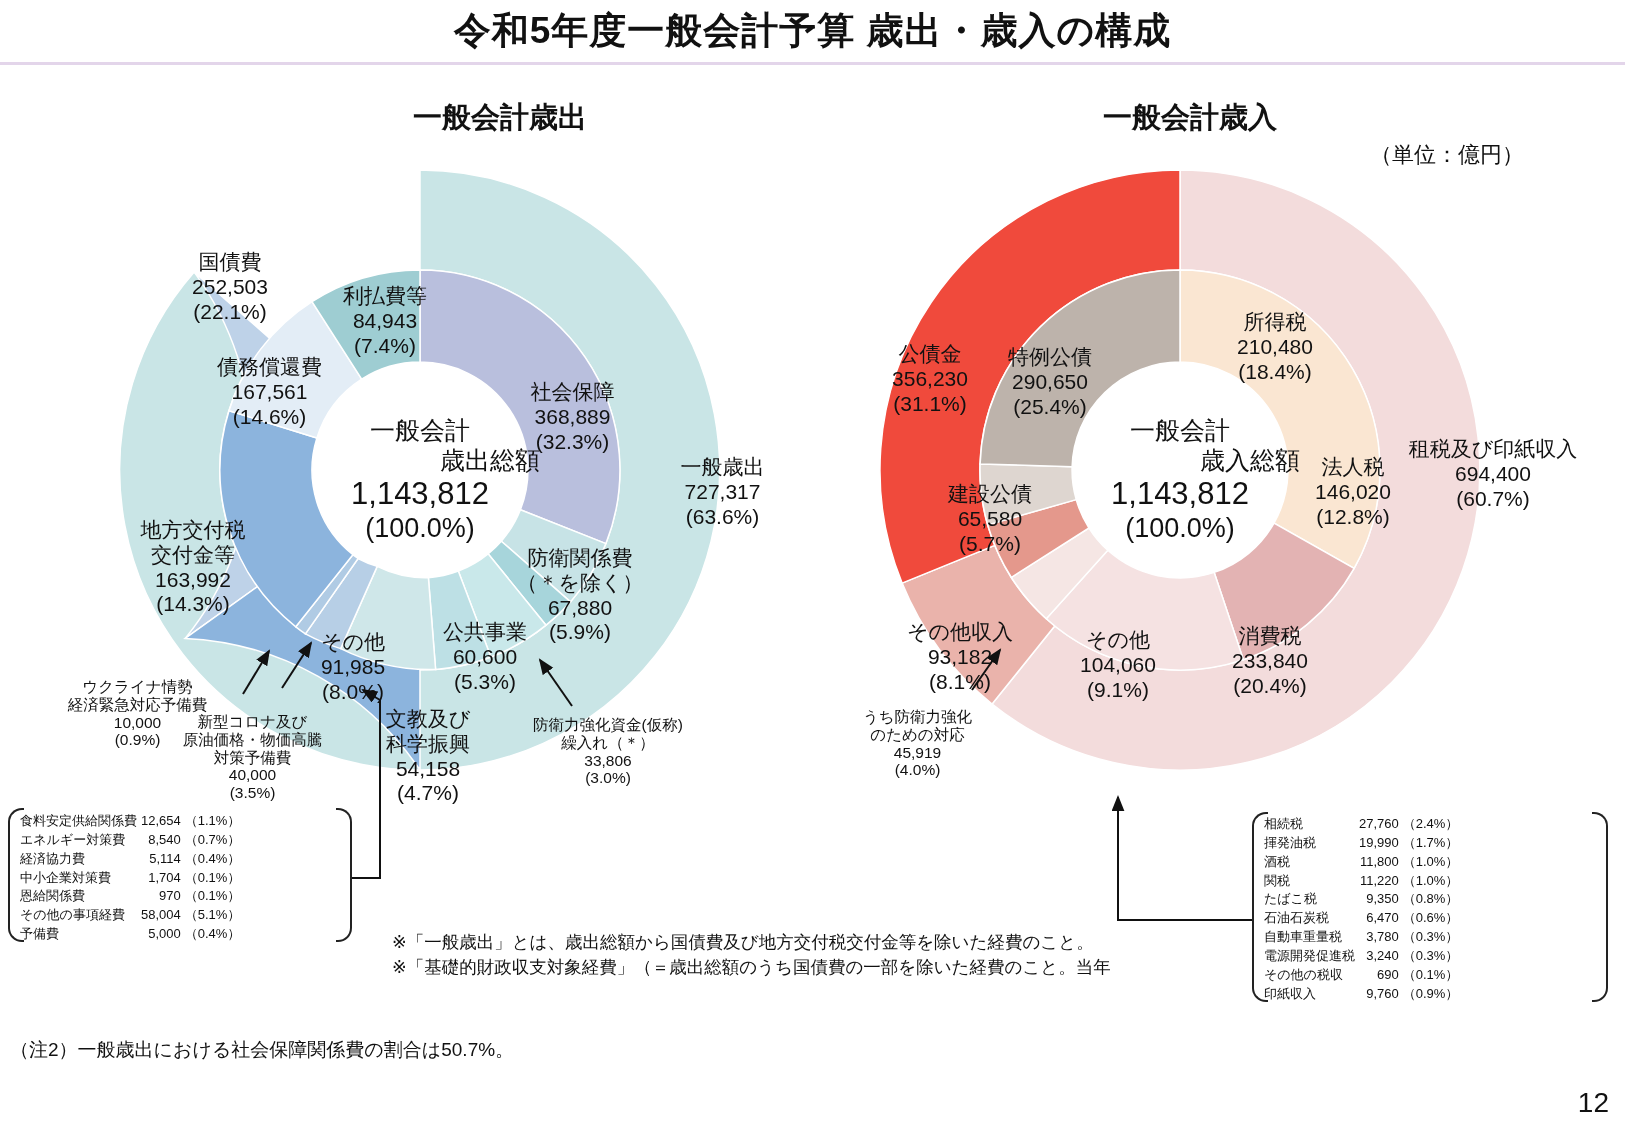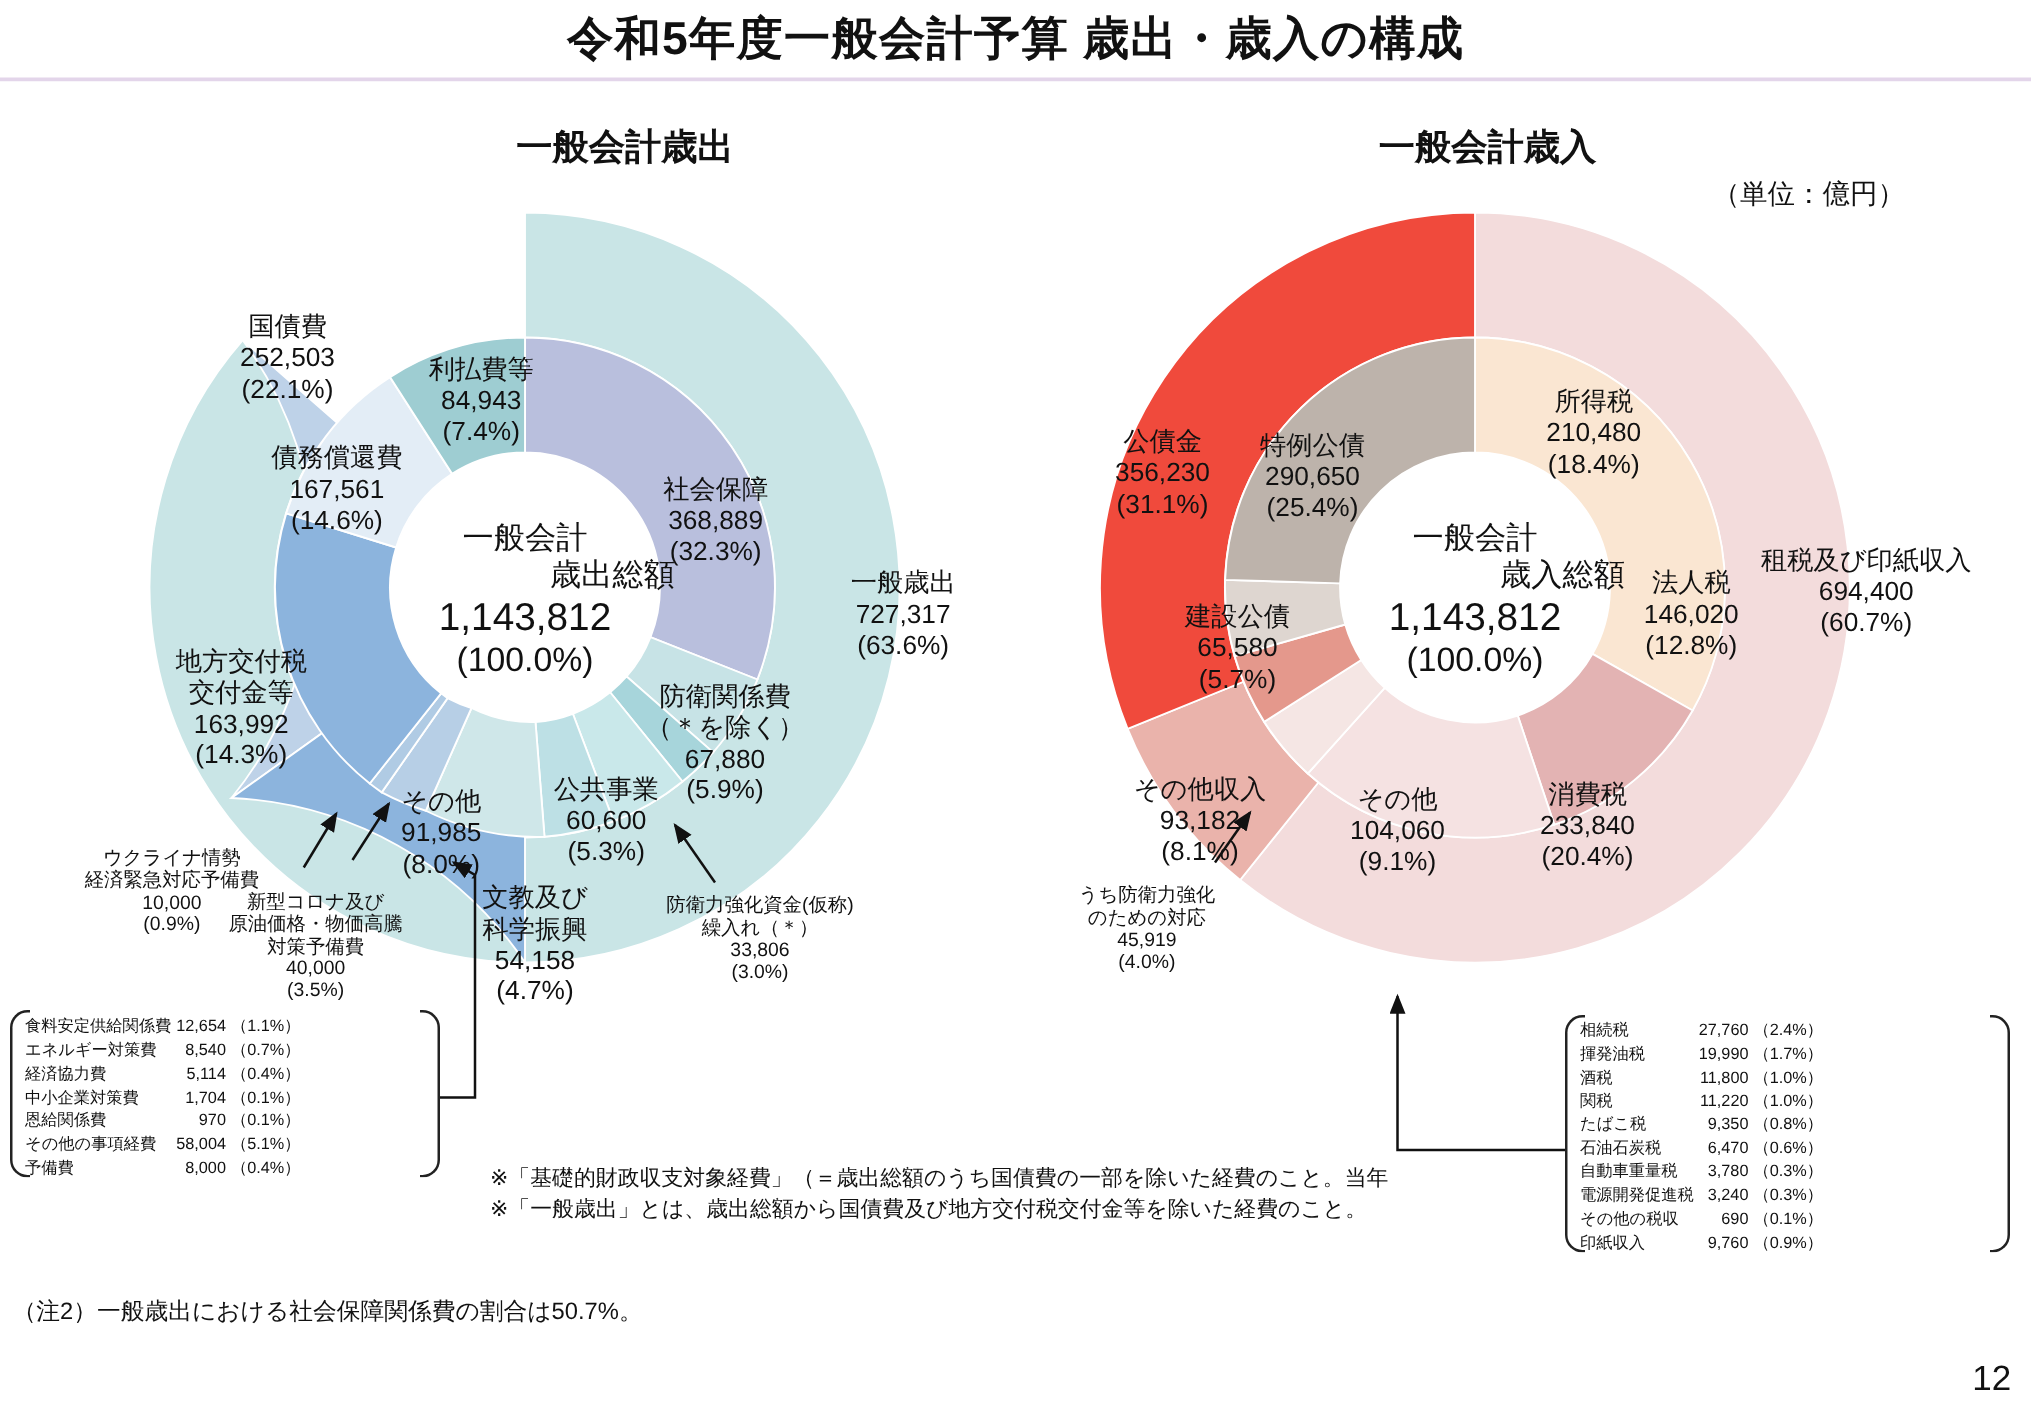--- a/index.html
+++ b/index.html
@@ -335,21 +335,21 @@
           <td class="num">970</td>
           <td class="pct">（0.1%）</td>
         </tr>
         <tr>
           <td>その他の事項経費</td>
           <td class="num">58,004</td>
           <td class="pct">（5.1%）</td>
         </tr>
         <tr>
           <td>予備費</td>
-          <td class="num">8,000</td>
+          <td class="num">5,000</td>
           <td class="pct">（0.4%）</td>
         </tr>
       </tbody>
   </table>
 </div>
 <div class="brace" style="left:8px;top:808px;width:14px;height:130px;"></div>
 <div class="brace-r" style="left:336px;top:808px;width:14px;height:130px;"></div>
 
 <div class="note-box" style="left:1262px;top:815px;">
   <table>
@@ -404,21 +404,21 @@
           <td class="num">9,760</td>
           <td class="pct">（0.9%）</td>
         </tr>
       </tbody>
   </table>
 </div>
 <div class="brace" style="left:1252px;top:812px;width:14px;height:186px;"></div>
 <div class="brace-r" style="left:1592px;top:812px;width:14px;height:186px;"></div>
 
 <div class="midnote" style="left:392px;top:930px;width:720px;">
+  <div>※「一般歳出」とは、歳出総額から国債費及び地方交付税交付金等を除いた経費のこと。</div>
   <div>※「基礎的財政収支対象経費」（＝歳出総額のうち国債費の一部を除いた経費のこと。当年</div>
-  <div>※「一般歳出」とは、歳出総額から国債費及び地方交付税交付金等を除いた経費のこと。</div>
 </div>
 
 <div class="footnote" style="left:10px;top:1036px;width:1100px;">
   <div>（注2）一般歳出における社会保障関係費の割合は50.7%。</div>
 </div>
 
 <div class="pagenum">12</div>
 
 </body></html>

